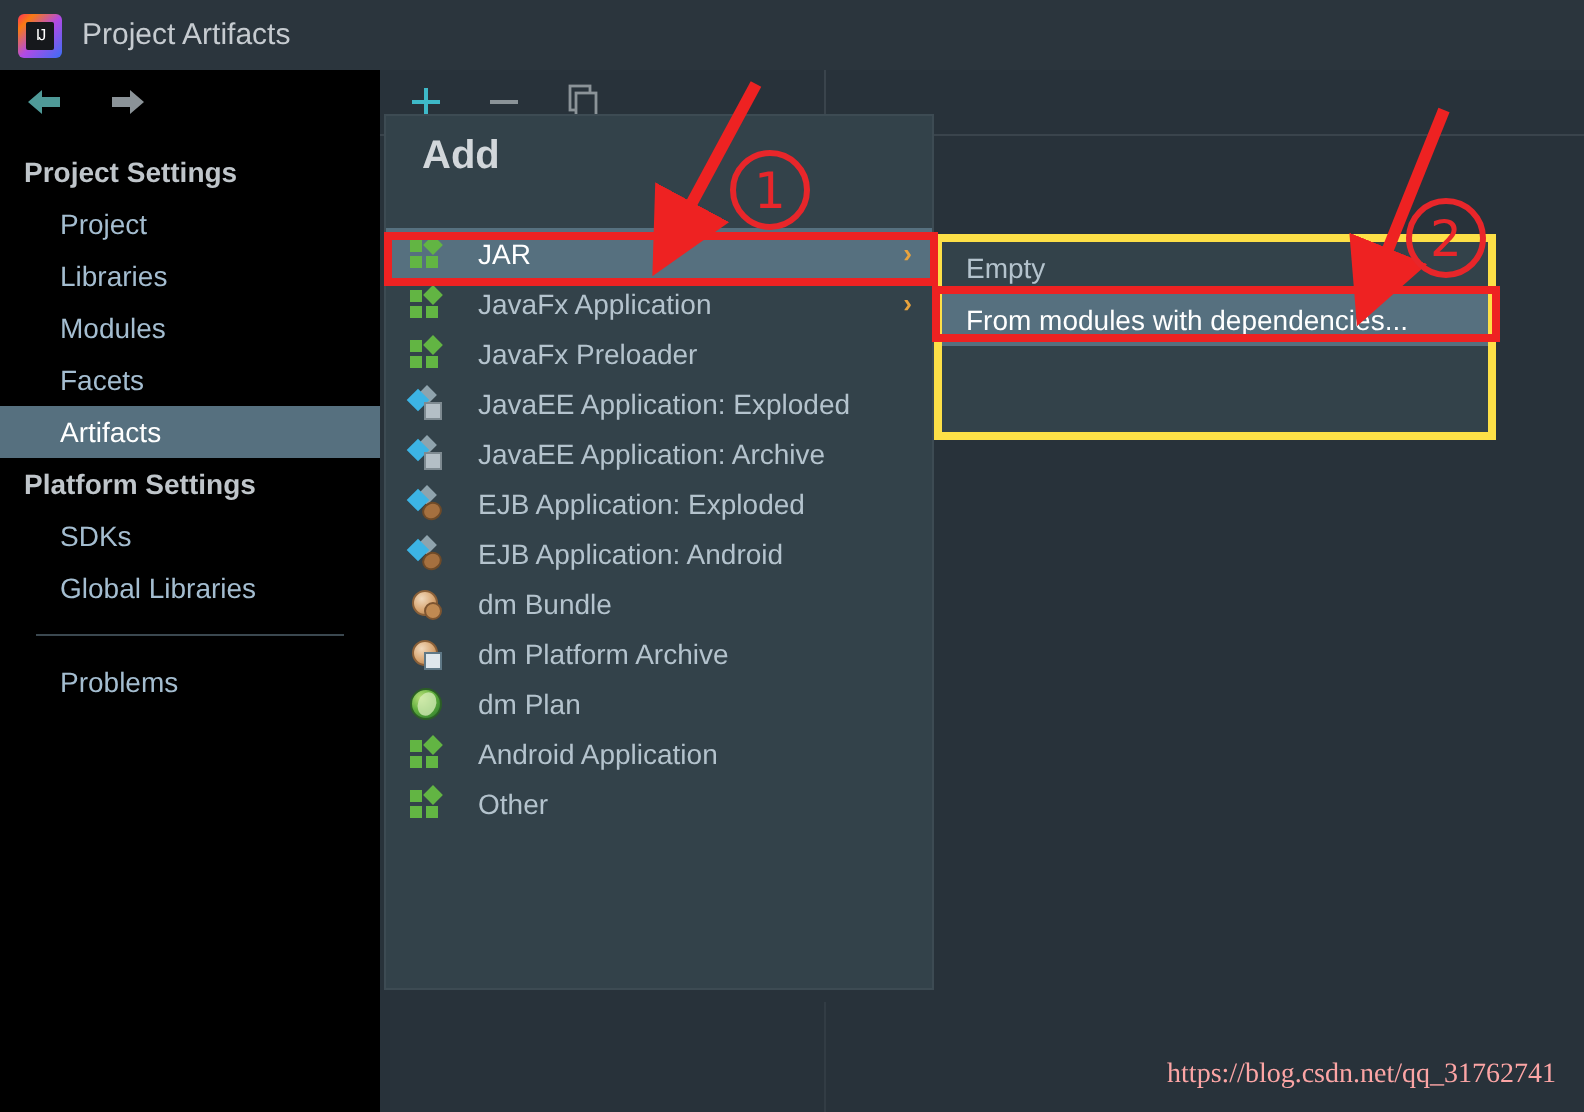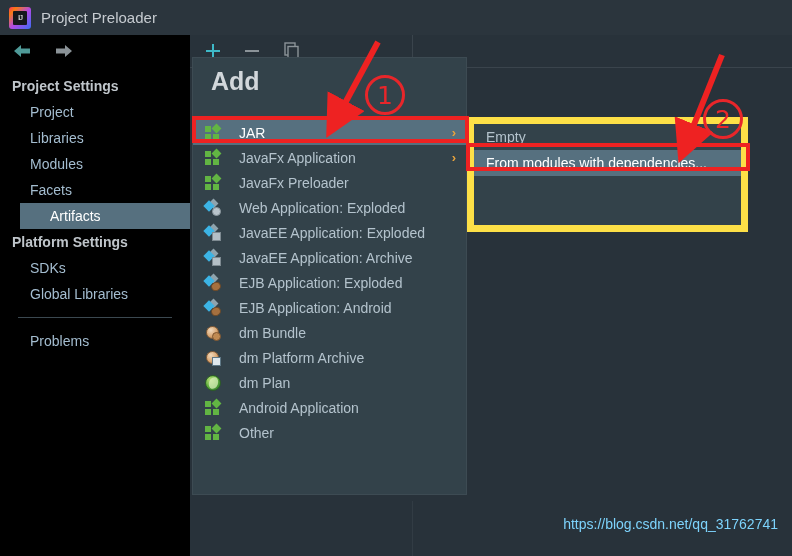--- a/index.html
+++ b/index.html
@@ -46,21 +46,21 @@
   .side-list { margin-top:6px; }
   .group-title {
     color:#bfc5ca; font-size:14px; font-weight:bold;
     padding:5px 0 5px 12px;
   }
   .side-item {
     color:#a4bdd0; font-size:14px;
     padding:4px 0 4px 30px; line-height:18px;
   }
   .side-item.selected {
-    background:#56707f; color:#ffffff;margin-left:20px;
+    background:#56707f; color:#ffffff;
   }
   .side-sep {
     height:1px; background:#3b4850; margin:10px 18px 10px 18px;
   }
 
   
   .content {
     position:absolute; left:190px; top:35px; width:602px; height:521px;
     background:#28323a;
   }
@@ -78,21 +78,21 @@
   .vline-bottom {
     position:absolute; left:222px; top:466px; width:1px; height:90px; background:#323c44;
   }
 
   
   .menu {
     position:absolute; left:192px; top:57px; width:275px; height:438px;
     background:#33424a; border:1px solid #3d4b53;
   }
   .menu-header {
-    color:#d2d7db; font-size:25px; font-weight:bold;
+    color:#d2d7db; font-size:20px; font-weight:bold;
     padding:9px 0 24px 18px;
   }
   .menu-item {
     height:25px; display:flex; align-items:center;
     padding-left:12px; position:relative;
     color:#b4c3cd; font-size:14px;
   }
   .menu-item.selected { background:#56707f; color:#ffffff; }
   .menu-item .mi-label { margin-left:18px; white-space:nowrap; }
   .chev {
@@ -138,22 +138,22 @@
   
   .ico-doc .p { position:absolute; left:2px; top:0px; width:11px; height:15px; background:#d9e2e7;
                 border:1px solid #7d8b93; }
   .ico-doc .l { position:absolute; left:4px; width:7px; height:1px; background:#6b7880; }
   .ico-doc .l:nth-child(2){ top:4px; }
   .ico-doc .l:nth-child(3){ top:7px; }
   .ico-doc .l:nth-child(4){ top:10px; }
 
   
   .submenu {
-    position:absolute; left:467px; top:117px; width:281px; height:115px;
-    background:#33424a; border:7px solid #fde047;
+    position:absolute; left:467px; top:117px; width:281px; height:103px;
+    background:#33424a; border:4px solid #fde047;
   }
   .sub-item {
     height:26px; display:flex; align-items:center; padding-left:12px;
     color:#b4c3cd; font-size:14px; white-space:nowrap;
   }
   .sub-item.selected { background:#56707f; color:#ffffff; }
   .redbox {
     position:absolute; border:4px solid #ee2222; pointer-events:none;
   }
   #redbox1 { left:192px; top:116px; width:277px; height:27px; }
@@ -163,35 +163,35 @@
     width:40px; height:40px; color:#e8262a; font-size:25px;
     display:flex; align-items:center; justify-content:center;
     font-family:"DejaVu Sans", sans-serif; pointer-events:none;
   }
   #circle1 { left:365px; top:75px; }
   #circle2 { left:703px; top:99px; }
   svg.anno-svg { position:absolute; left:0; top:0; width:792px; height:556px; pointer-events:none; }
 
   
   .watermark {
-    position:absolute; right:14px; bottom:24px;
-    color:#7dd3fc; font-size:14px;
-    font-family:Liberation Sans, sans-serif;
+    position:absolute; right:14px; bottom:10px;
+    color:#fca5a5; font-size:14px;
+    font-family:Liberation Serif, serif;
   }
 </style>
 </head>
 <body>
 
 <div id="root">
 
   <div class="titlebar">
     <div class="ij-logo">
       <span class="ij-txt">IJ</span>
     </div>
-    <div class="title-text">Project Preloader</div>
+    <div class="title-text">Project Artifacts</div>
   </div>
 
   <div class="sidebar">
     <div class="navarrows">
       <span class="arrow">
         <svg width="22" height="16" viewBox="0 0 22 16">
           <path d="M2 8 L9 2 L9 5.5 L18 5.5 L18 10.5 L9 10.5 L9 14 Z" fill="#4f9a98"></path>
         </svg>
       </span>
       <span class="arrow">
@@ -270,28 +270,20 @@
     <div class="menu-item">
       <span class="ico ico-module">
           <i></i>
           <i></i>
           <i></i>
           <i></i>
         </span>
       <span class="mi-label">JavaFx Preloader</span>
     </div>
 
-    <div class="menu-item">
-      <span class="ico ico-web">
-          <i class="d2"></i>
-          <i class="d1"></i>
-          <i class="g"></i>
-        </span>
-      <span class="mi-label">Web Application: Exploded</span>
-    </div>
 
 
     <div class="menu-item">
       <span class="ico ico-ee">
           <i class="d2"></i>
           <i class="d1"></i>
           <i class="box"></i>
         </span>
       <span class="mi-label">JavaEE Application: Exploded</span>
     </div>

